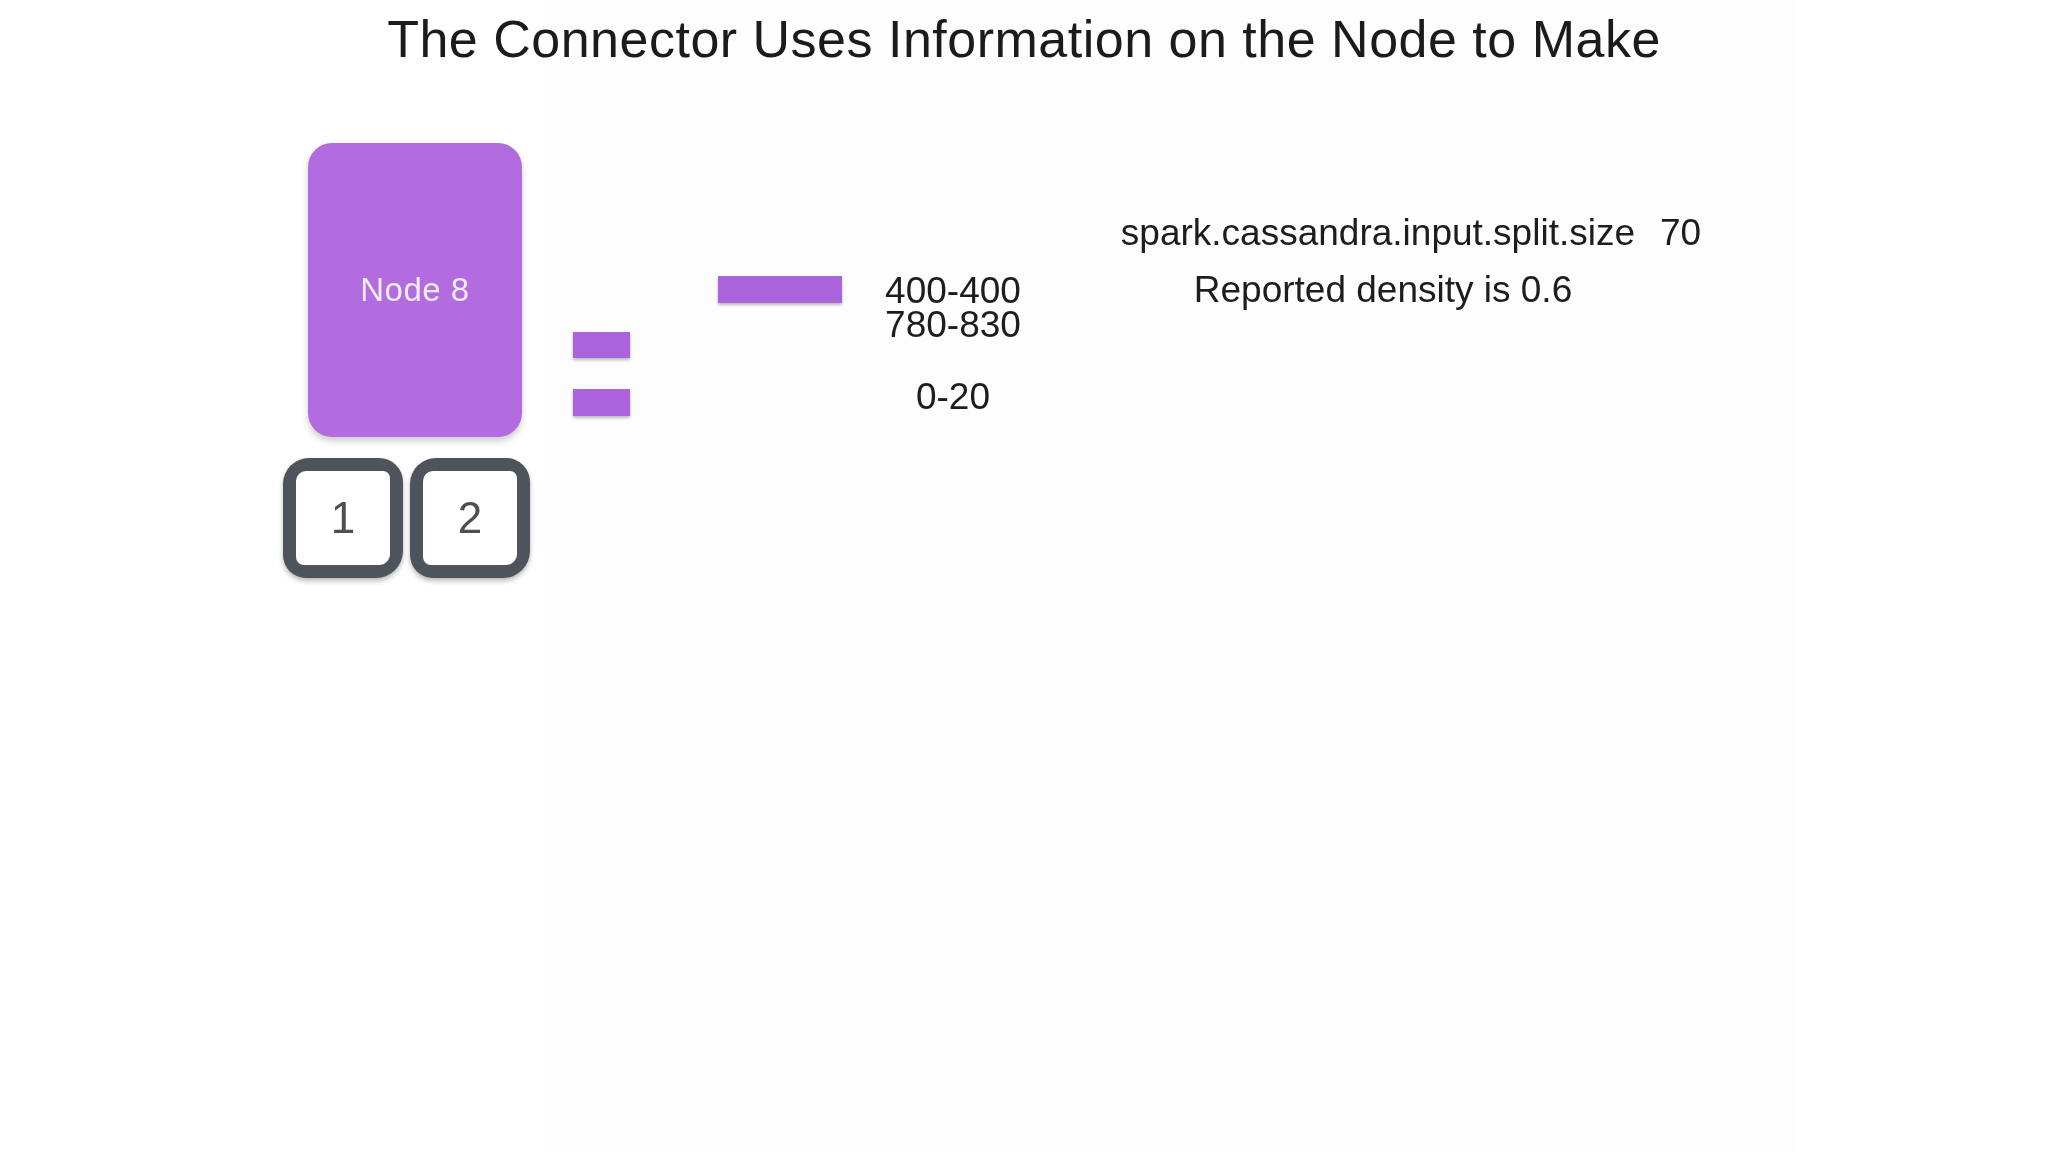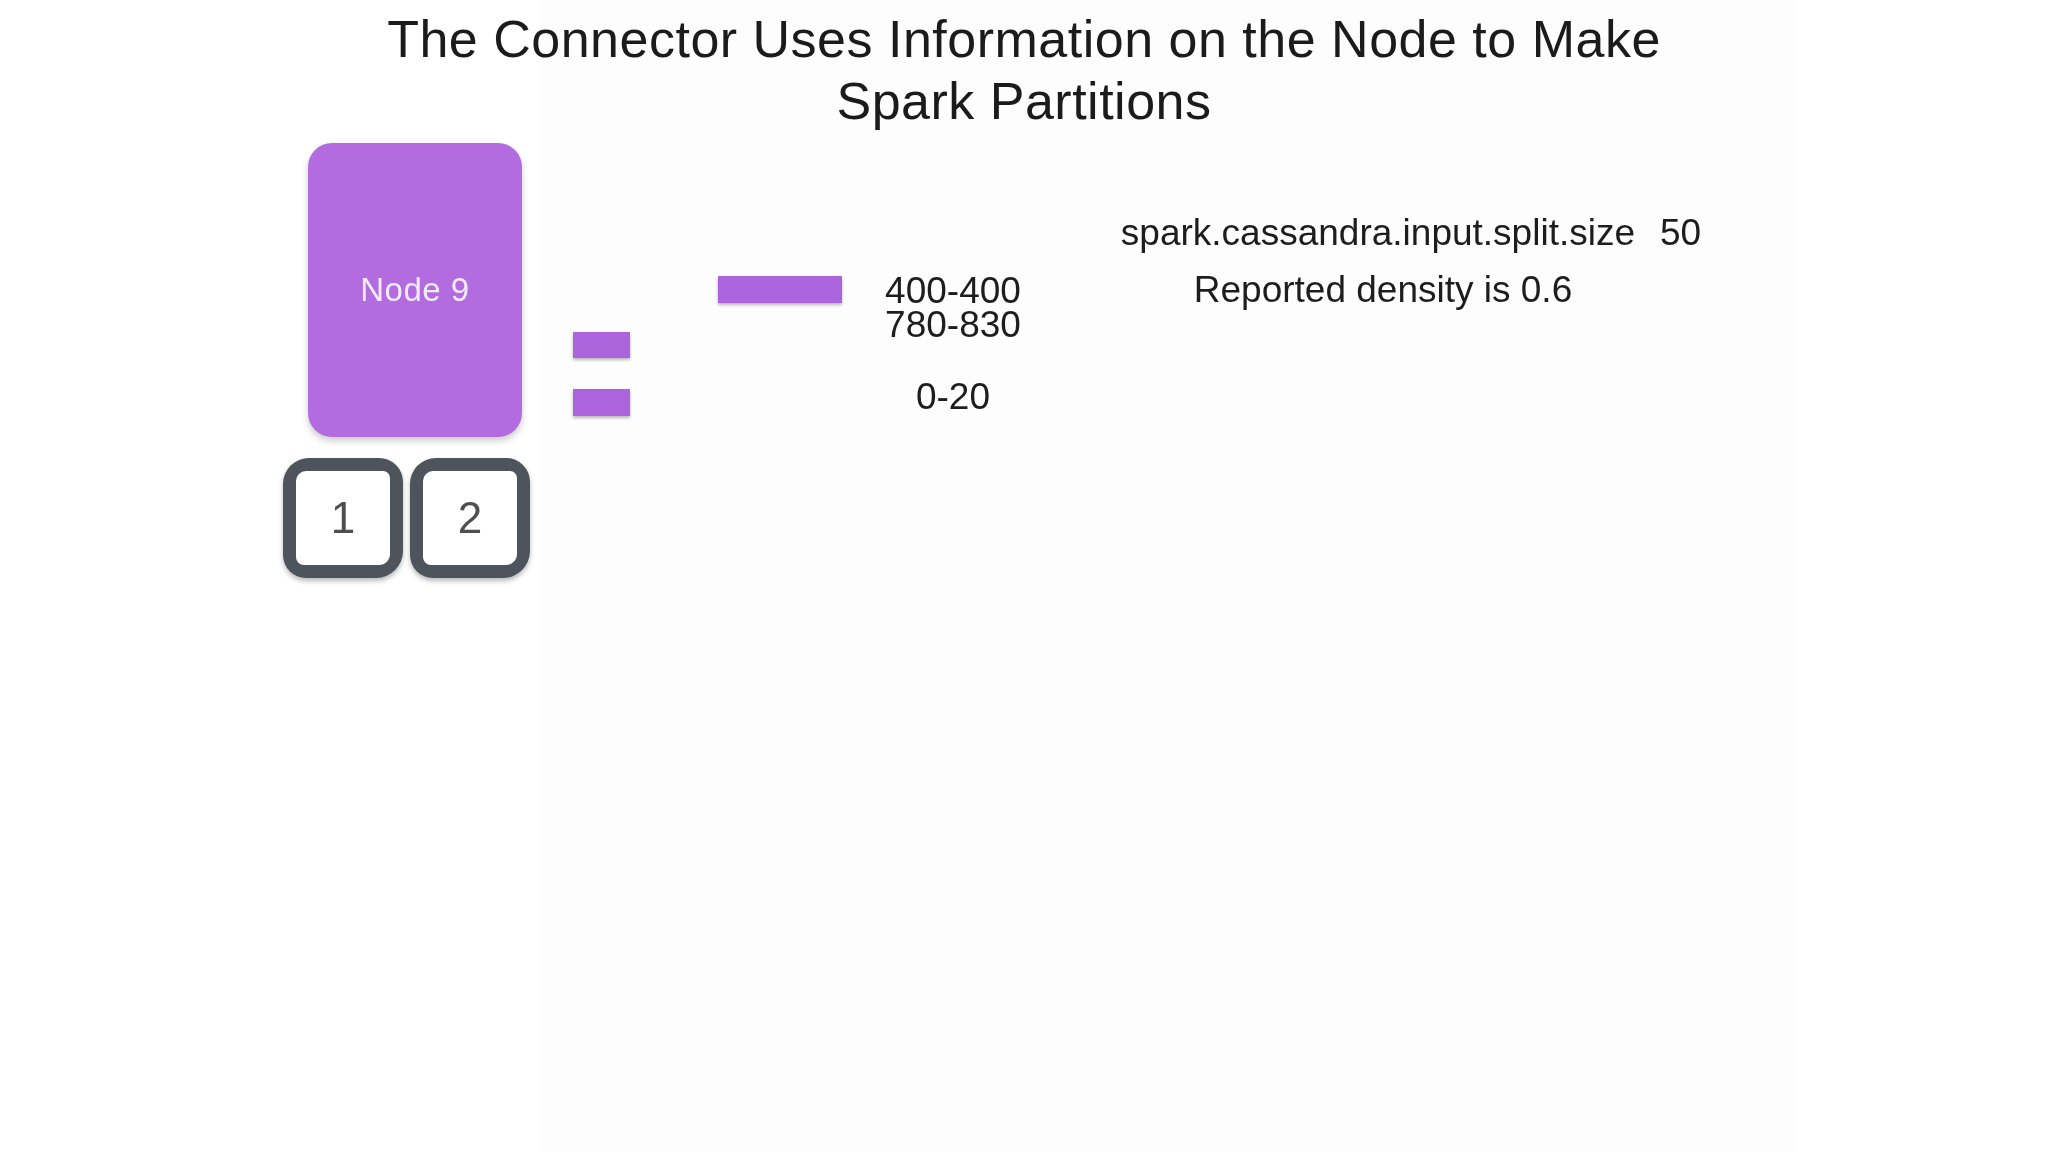--- a/index.html
+++ b/index.html
@@ -111,25 +111,24 @@
 </style>
 </head>
 <body>
 
 <div class="stage">
 
   <div class="slide-bg"></div>
 
   <div class="title">
     <div>The Connector Uses Information on the Node to Make</div>
-    <div>Spark Partitions</div>
   </div>
 
   <div class="node-box">
-    <span class="node-label">Node 9</span>
+    <span class="node-label">Node 8</span>
   </div>
 
   <div class="token-square first">
     <div class="token-inner">
       <span class="token-number">1</span>
     </div>
   </div>
   <div class="token-square second">
     <div class="token-inner">
       <span class="token-number">2</span>
@@ -139,17 +138,17 @@
   <div class="partition-bar bar-a"></div>
   <div class="partition-bar bar-b"></div>
   <div class="partition-bar bar-c"></div>
 
   <div class="range-label range-a">400-400</div>
   <div class="range-label range-b">780-830</div>
   <div class="range-label range-c">0-20</div>
 
   <div class="config-line1">
     <span>spark.cassandra.input.split.size</span>
-    <span>50</span>
+    <span>70</span>
   </div>
   <div class="config-line2">Reported density is 0.6</div>
 
 </div>
 
 </body></html>

